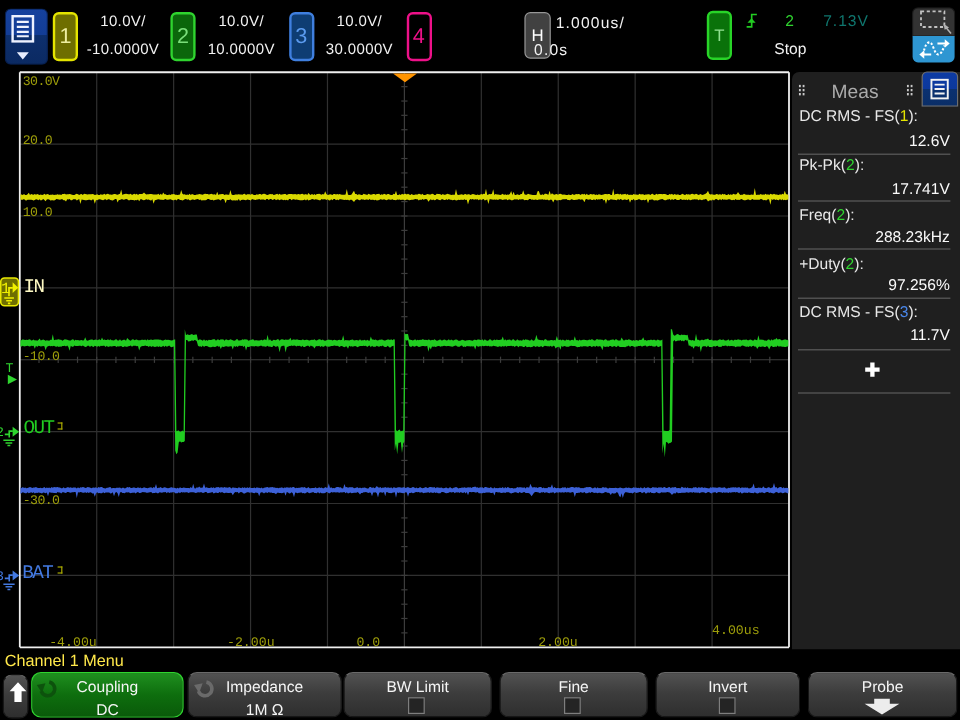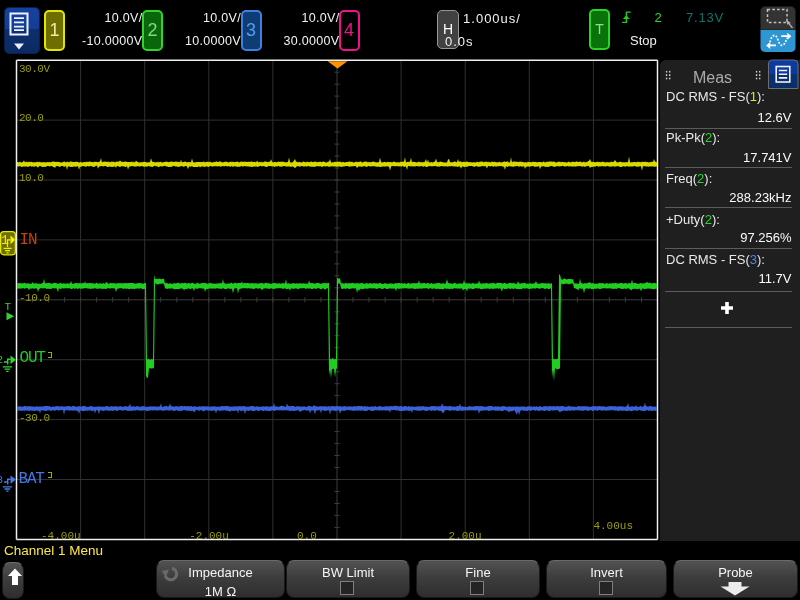--- a/index.html
+++ b/index.html
@@ -1,20 +1,20 @@
 <!DOCTYPE html>
 <html><head><meta charset="utf-8"><style>
 html,body{margin:0;padding:0;background:#000}
 #s{position:relative;width:800px;height:600px;background:#000;overflow:hidden;
    font-family:"Liberation Sans",sans-serif}
 .mono{font-family:"Liberation Mono",monospace}
 .olv{color:#9d9d0a}
 .chbx{position:absolute;top:9.5px;width:17px;height:37px;border-radius:5px;
   border-width:2px;border-style:solid;text-align:center;line-height:37px;font-size:18px}
-.cht{position:absolute;width:80px;text-align:right;font-size:12.5px;letter-spacing:0.3px;color:#f2f2f2;line-height:12px}
+.cht{position:absolute;width:80px;text-align:center;font-size:12.5px;letter-spacing:0.3px;color:#f2f2f2;line-height:12px}
 .sk{position:absolute;top:560px;height:36px;border-radius:8px;
   background:linear-gradient(#525252,#3d3d3d 45%,#2e2e2e);border:1px solid #1a1a1a;
   border-top-color:#6a6a6a;color:#f5f5f5;font-size:13px;text-align:center}
 .skl{margin-top:4px}
 .cb{position:absolute;left:50%;margin-left:-8px;top:20px;width:12px;height:12px;
   background:#242424;border:1.5px solid #7e7e7e}
 .mlbl{position:absolute;left:666px;color:#e8e8e8;font-size:13px}
 .mval{position:absolute;right:8.5px;color:#fafafa;font-size:13px;text-align:right;width:130px}
 .msep{position:absolute;left:665px;width:127px;height:1px;background:#5c5c5c}
 .sup{position:absolute;width:3.5px;height:4.5px;border:1.5px solid #a8a800;border-left:none}
@@ -153,21 +153,21 @@
   <text x="4.6" y="310.3" font-size="11" fill="#2fd42f">T</text>
   <polygon points="6.5,312.2 14.2,316.2 6.5,320.2" fill="#2fd42f"></polygon>
 </g>
 
 </svg>
     <div style="position:absolute;left:19px;top:61.5px;font-size:11px;letter-spacing:-0.5px"><span class="mono olv">30.0V</span></div>
     <div style="position:absolute;left:19px;top:110.5px;font-size:11px;letter-spacing:-0.5px"><span class="mono olv">20.0</span></div>
     <div style="position:absolute;left:19px;top:170.5px;font-size:11px;letter-spacing:-0.5px"><span class="mono olv">10.0</span></div>
     <div style="position:absolute;left:19px;top:291px;font-size:11px;letter-spacing:-0.5px"><span class="mono olv">-10.0</span></div>
     <div style="position:absolute;left:19px;top:411px;font-size:11px;letter-spacing:-0.5px"><span class="mono olv">-30.0</span></div>
-    <div style="position:absolute;left:19.5px;top:229.8px;font-size:16px;letter-spacing:-1.2px"><span class="mono" style="color:#c2410c">IN</span></div>
+    <div style="position:absolute;left:19.5px;top:229.8px;font-size:16px;letter-spacing:-1.2px"><span class="mono" style="color:#fef9c3">IN</span></div>
     <div style="position:absolute;left:19.5px;top:348.2px;font-size:16px;letter-spacing:-1.2px"><span class="mono" style="color:#21cd21">OUT</span></div>
     <div style="position:absolute;left:18.5px;top:469.2px;font-size:16px;letter-spacing:-1.2px"><span class="mono" style="color:#4379e0">BAT</span></div>
     <div class="sup" style="left:47.5px;top:351.5px"></div>
     <div class="sup" style="left:47.5px;top:471.5px"></div>
     <div style="position:absolute;left:41px;top:528.5px;width:80px;text-align:left;font-size:11px;letter-spacing:0px"><span class="mono olv">-4.00u</span></div>
     <div style="position:absolute;left:169px;top:528.5px;width:80px;text-align:center;font-size:11px;letter-spacing:0px"><span class="mono olv">-2.00u</span></div>
     <div style="position:absolute;left:297px;top:528.5px;width:80px;text-align:left;font-size:11px;letter-spacing:0px"><span class="mono olv">0.0</span></div>
     <div style="position:absolute;left:425px;top:528.5px;width:80px;text-align:center;font-size:11px;letter-spacing:0px"><span class="mono olv">2.00u</span></div>
     <div style="position:absolute;left:553px;top:519px;width:80px;text-align:right;font-size:11px;letter-spacing:0px"><span class="mono olv">4.00us</span></div>
     <svg width="36" height="47" viewBox="0 0 36 47" style="position:absolute;left:4px;top:7px">
@@ -209,21 +209,21 @@
     <div style="position:absolute;left:437px;top:10px;width:20px;height:37px;border-radius:5px;background:#414141;border:1.5px solid #979797;color:#fff;font-size:14px;text-align:center;line-height:37px">H</div>
     <div style="position:absolute;left:445px;top:11px;width:94px;text-align:center;font-size:13px;letter-spacing:1px;color:#f2f2f2">1.000us/</div>
     <div style="position:absolute;left:445px;top:34px;width:88px;font-size:13px;letter-spacing:1px;color:#f2f2f2">0.0s</div>
     <div style="position:absolute;left:589px;top:9px;width:17px;height:37px;border-radius:5px;background:#0a720a;border:2px solid #28d428;color:#90e090;font-size:14px;text-align:center;line-height:37px">T</div>
     <svg width="14" height="14" viewBox="0 0 14 14" style="position:absolute;left:619px;top:10px">
 <path d="M3.2 12.4 h4.2 V2.1 h4.3" stroke="#22cc22" stroke-width="1.4" fill="none"></path>
 <polygon points="3.9,8.9 10.7,8.9 7.3,5.2" fill="#22cc22"></polygon>
 </svg>
     <div style="position:absolute;left:650px;top:10px;width:16px;text-align:center;font-size:13px;color:#2fd42f">2</div>
     <div style="position:absolute;left:686px;top:10px;font-size:13px;letter-spacing:0.8px;color:#0f766e">7.13V</div>
-    <div style="position:absolute;left:630px;top:33.2px;width:42px;text-align:left;font-size:13px;color:#f2f2f2">Stop</div>
+    <div style="position:absolute;left:630px;top:33.2px;width:42px;text-align:right;font-size:13px;color:#f2f2f2">Stop</div>
     <svg width="36" height="47" viewBox="0 0 36 47" style="position:absolute;left:760px;top:6px">
 <path d="M5 0.5 h26 a4.5 4.5 0 0 1 4.5 4.5 v19 h-35 v-19 a4.5 4.5 0 0 1 4.5 -4.5 Z" fill="#333" stroke="#1a1a1a"></path>
 <path d="M0.5 24 h35 v17.5 a4.5 4.5 0 0 1 -4.5 4.5 h-26 a4.5 4.5 0 0 1 -4.5 -4.5 Z" fill="#2e96d2"></path>
 <rect x="7.5" y="3.5" width="19.5" height="13" fill="none" stroke="#c2c2c2" stroke-width="1.5" stroke-dasharray="2.6 2.2"></rect>
 <path d="M28.5 17.2 l4 4.8" stroke="#b2b2b2" stroke-width="1.3"></path>
 <polygon points="26.3,13.8 30.9,16.9 27.2,18.8" fill="#b2b2b2"></polygon>
 <g stroke="#fff" stroke-width="1.7" fill="none">
 <path d="M9.3 39.6 C10.6 31.5 12.6 29.3 14.8 29.3 C17.6 29.3 18.4 39.4 21.9 39.4 C24.2 39.4 25.6 35.6 27.2 31.8" stroke-dasharray="1.9 1.5"></path>
 <path d="M21.2 30.2 h6.6 M16 39.4 h-6.3"></path>
 </g>
@@ -265,20 +265,28 @@
     <div class="msep" style="top:326.5px"></div>
     <svg width="14" height="14" viewBox="0 0 14 14" style="position:absolute;left:720px;top:301px">
 <path d="M7 1 V13 M1 7 H13" stroke="#fff" stroke-width="3.6"></path>
 </svg>
     <div style="position:absolute;left:4px;top:543px;font-size:13.5px;color:#ffe84a">Channel 1 Menu</div>
     <div class="sk" style="left:2px;top:562px;width:20px;height:35px">
       <svg width="16" height="18" viewBox="0 0 16 18" style="position:absolute;left:4px;top:5px">
 <polygon points="8,0.5 15,8 11,8 11,17 5,17 5,8 1,8" fill="#fff"></polygon>
 </svg>
     </div>
+    <div class="sk" style="left:26px;width:125px;background:linear-gradient(#1f8f1f,#0e6e0e 50%,#0a5a0a);border:1.5px solid #2fd42f">
+      <svg width="19" height="19" viewBox="0 0 19 19" style="position:absolute;left:3.2px;top:3px">
+<path d="M11.0 4.3 A5.8 5.8 0 1 1 4.35 12.0" stroke="#0d520d" stroke-width="3" fill="none"></path>
+<polygon points="0.7,6.9 7.9,5.4 4.9,13.4" fill="#0d520d"></polygon>
+</svg>
+      <div class="skl">Coupling</div>
+      <div style="margin-top:4px">DC</div>
+    </div>
     <div class="sk" style="left:156px;width:127px">
       <svg width="19" height="19" viewBox="0 0 19 19" style="position:absolute;left:3.5px;top:2.7px">
 <path d="M11.0 4.3 A5.8 5.8 0 1 1 4.35 12.0" stroke="#6a6a6a" stroke-width="3" fill="none"></path>
 <polygon points="0.7,6.9 7.9,5.4 4.9,13.4" fill="#6a6a6a"></polygon>
 </svg>
       <div class="skl">Impedance</div>
       <div style="margin-top:4px">1M Ω</div>
     </div>
     <div class="sk" style="left:286px;width:122px">
       <div class="skl">BW Limit</div>

